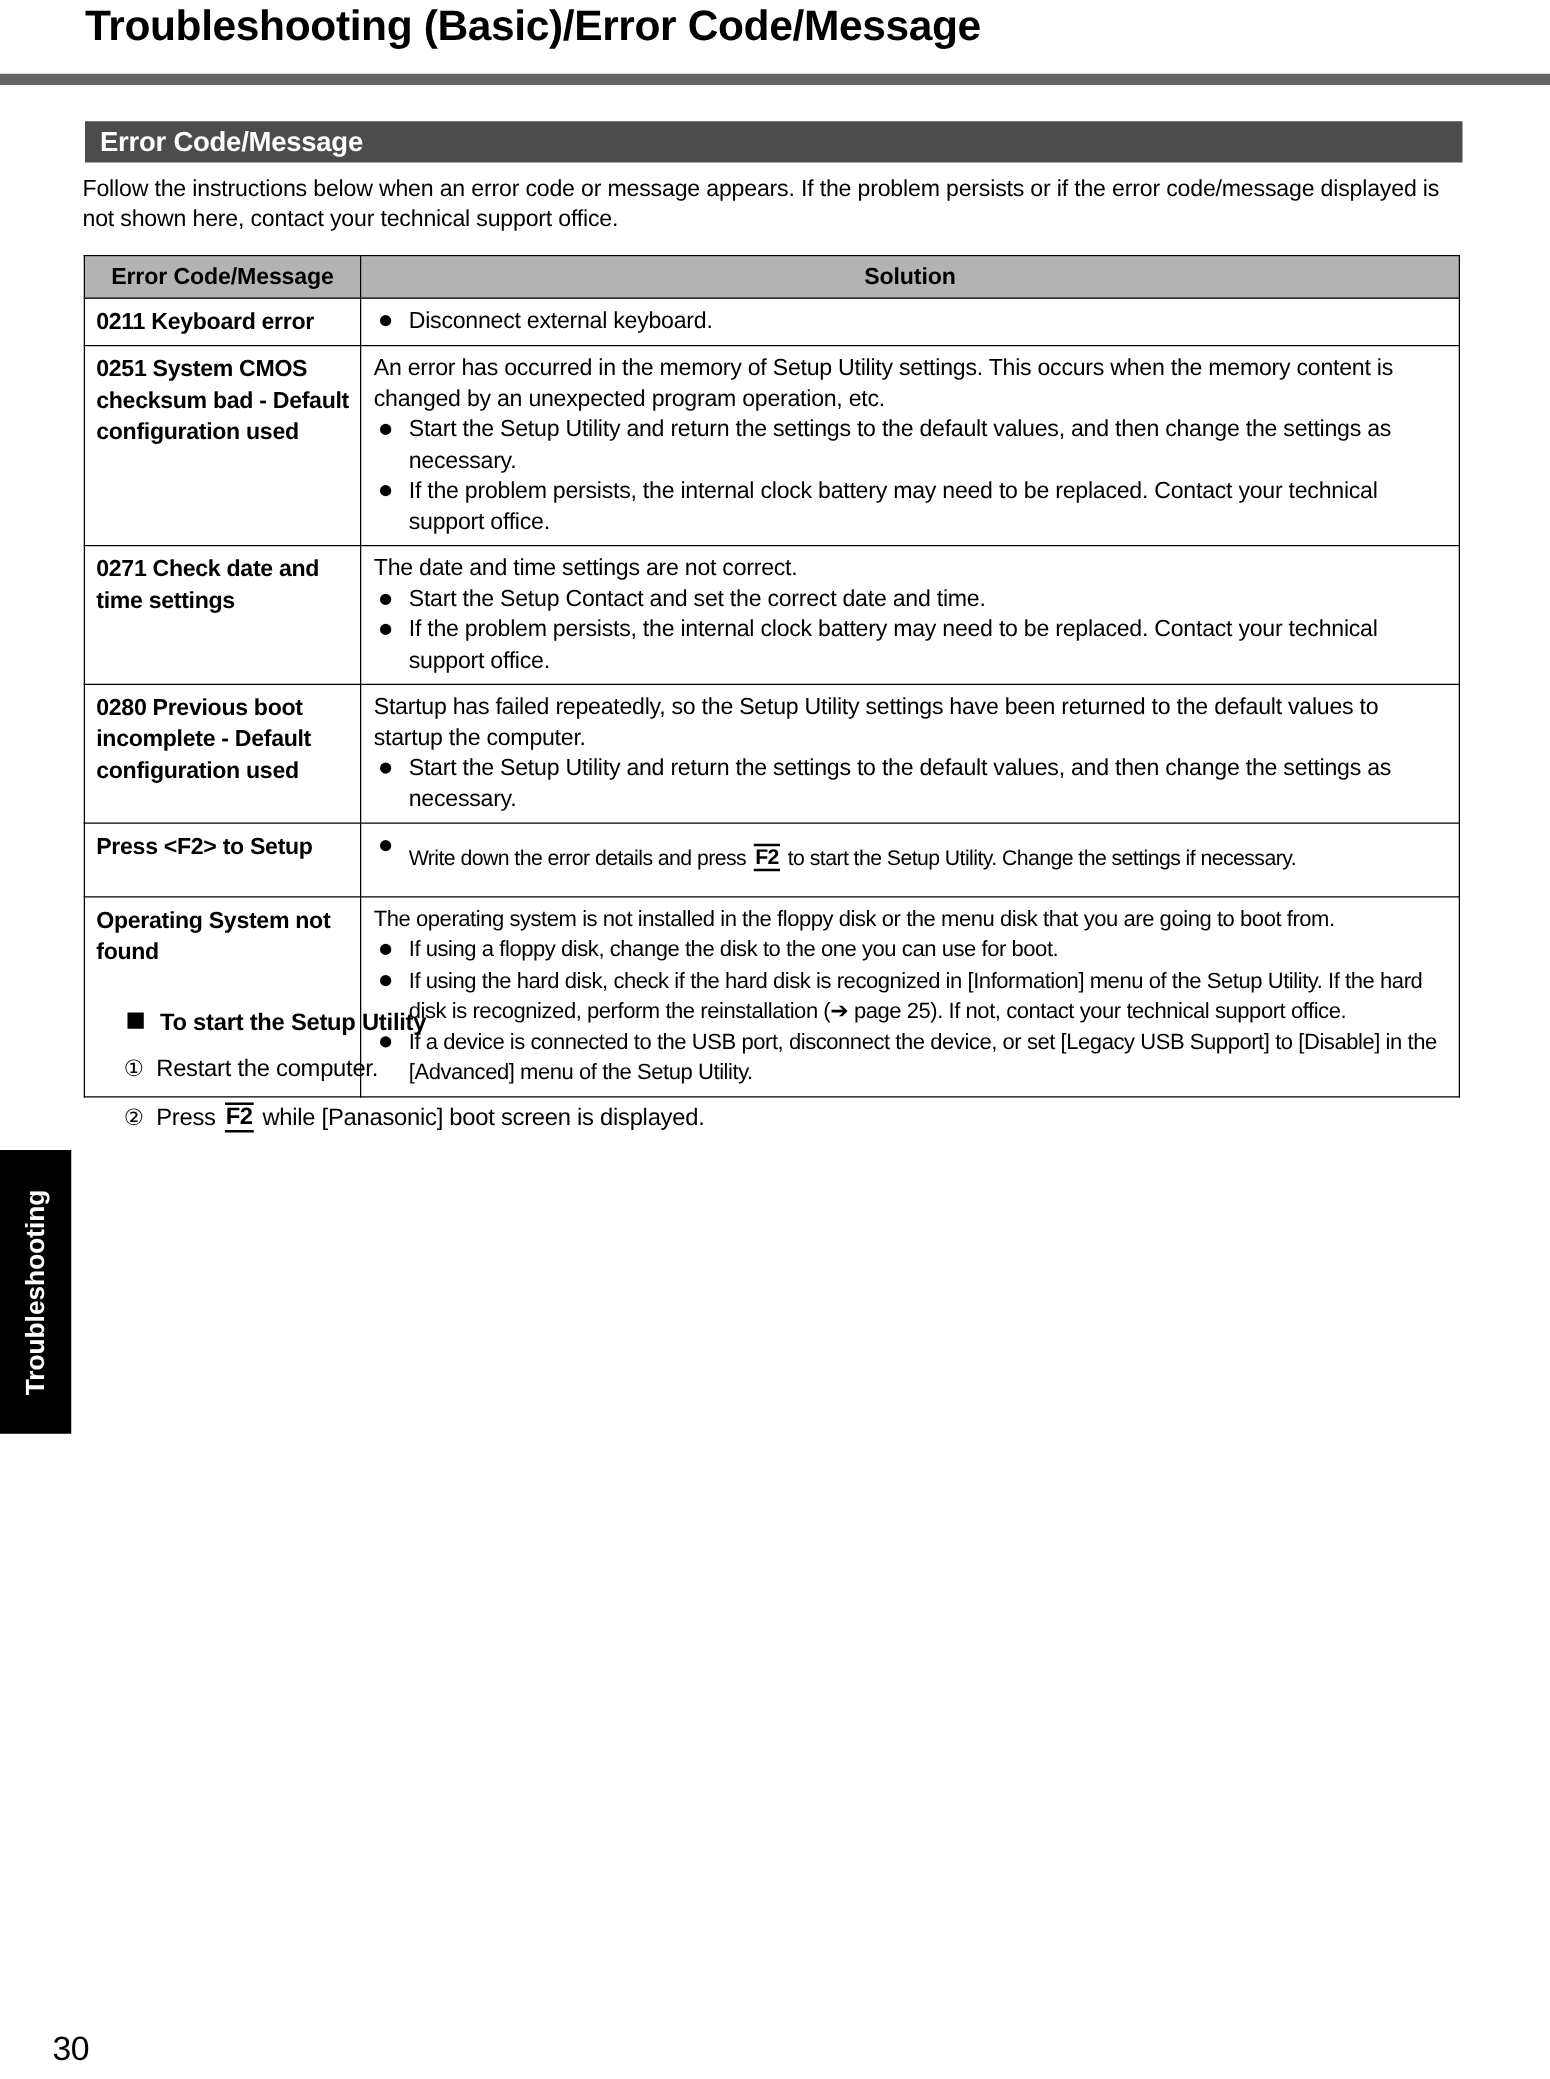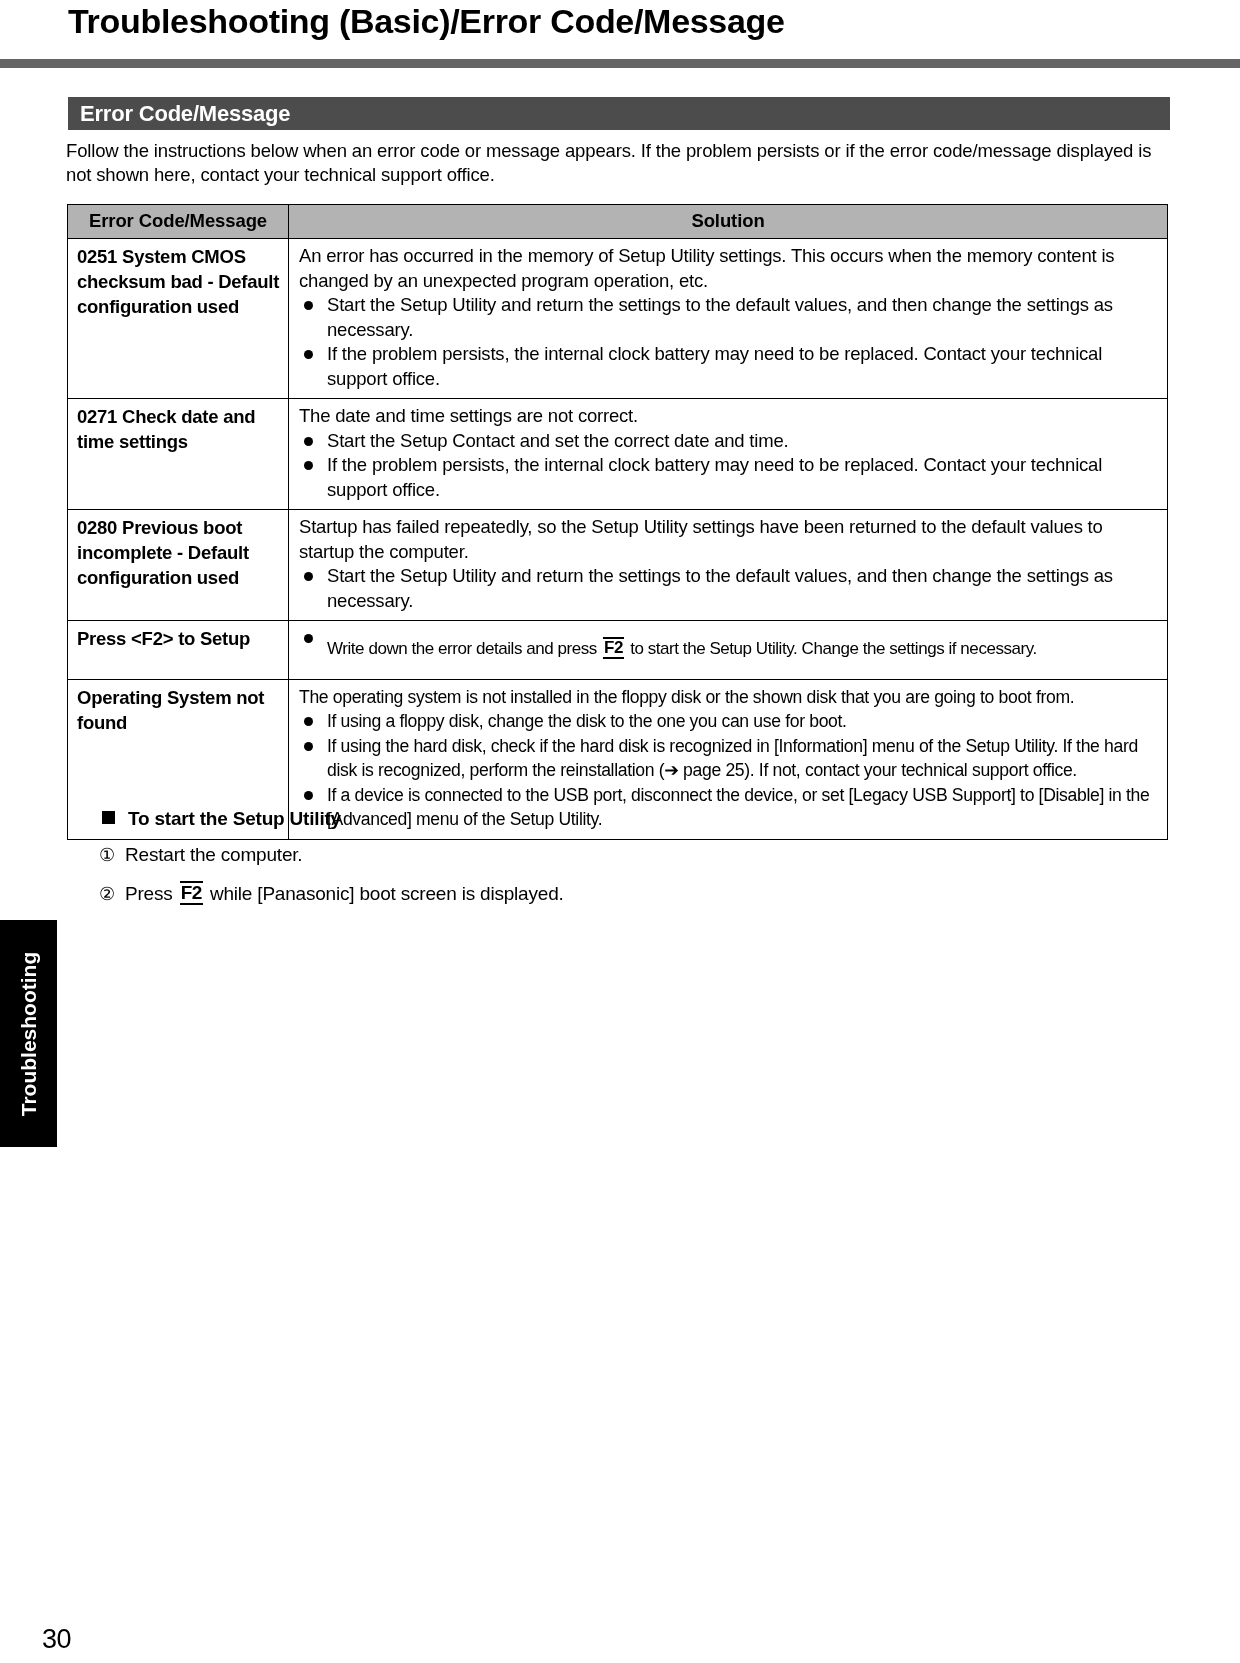--- a/index.html
+++ b/index.html
@@ -239,20 +239,28 @@
     <col class="col-sol">
   </colgroup>
   <thead>
     <tr>
       <th>Error Code/Message</th>
       <th>Solution</th>
     </tr>
   </thead>
   <tbody id="table-body">
       <tr>
+        <td class="code-cell">0211 Keyboard error</td>
+        <td class="sol-cell">
+          <ul class="bullets">
+            <li>Disconnect external keyboard.</li>
+          </ul>
+        </td>
+      </tr>
+      <tr>
         <td class="code-cell">0251 System CMOS checksum bad - Default configuration used</td>
         <td class="sol-cell">
           <div class="para">An error has occurred in the memory of Setup Utility settings. This occurs when the memory content is changed by an unexpected program operation, etc.</div>
           <ul class="bullets">
             <li>Start the Setup Utility and return the settings to the default values, and then change the settings as necessary.</li>
             <li>If the problem persists, the internal clock battery may need to be replaced. Contact your technical support office.</li>
           </ul>
         </td>
       </tr>
       <tr>
@@ -278,21 +286,21 @@
         <td class="code-cell">Press &lt;F2&gt; to Setup</td>
         <td class="sol-cell condensed">
           <ul class="bullets">
             <li>Write down the error details and press <span class="keycap">F2</span> to start the Setup Utility. Change the settings if necessary.</li>
           </ul>
         </td>
       </tr>
       <tr>
         <td class="code-cell">Operating System not found</td>
         <td class="sol-cell tight">
-          <div class="para">The operating system is not installed in the floppy disk or the shown disk that you are going to boot from.</div>
+          <div class="para">The operating system is not installed in the floppy disk or the menu disk that you are going to boot from.</div>
           <ul class="bullets">
             <li>If using a floppy disk, change the disk to the one you can use for boot.</li>
             <li>If using the hard disk, check if the hard disk is recognized in [Information] menu of the Setup Utility. If the hard disk is recognized, perform the reinstallation (➔ page 25). If not, contact your technical support office.</li>
             <li>If a device is connected to the USB port, disconnect the device, or set [Legacy USB Support] to [Disable] in the [Advanced] menu of the Setup Utility.</li>
           </ul>
         </td>
       </tr>
     </tbody>
 </table>
 

